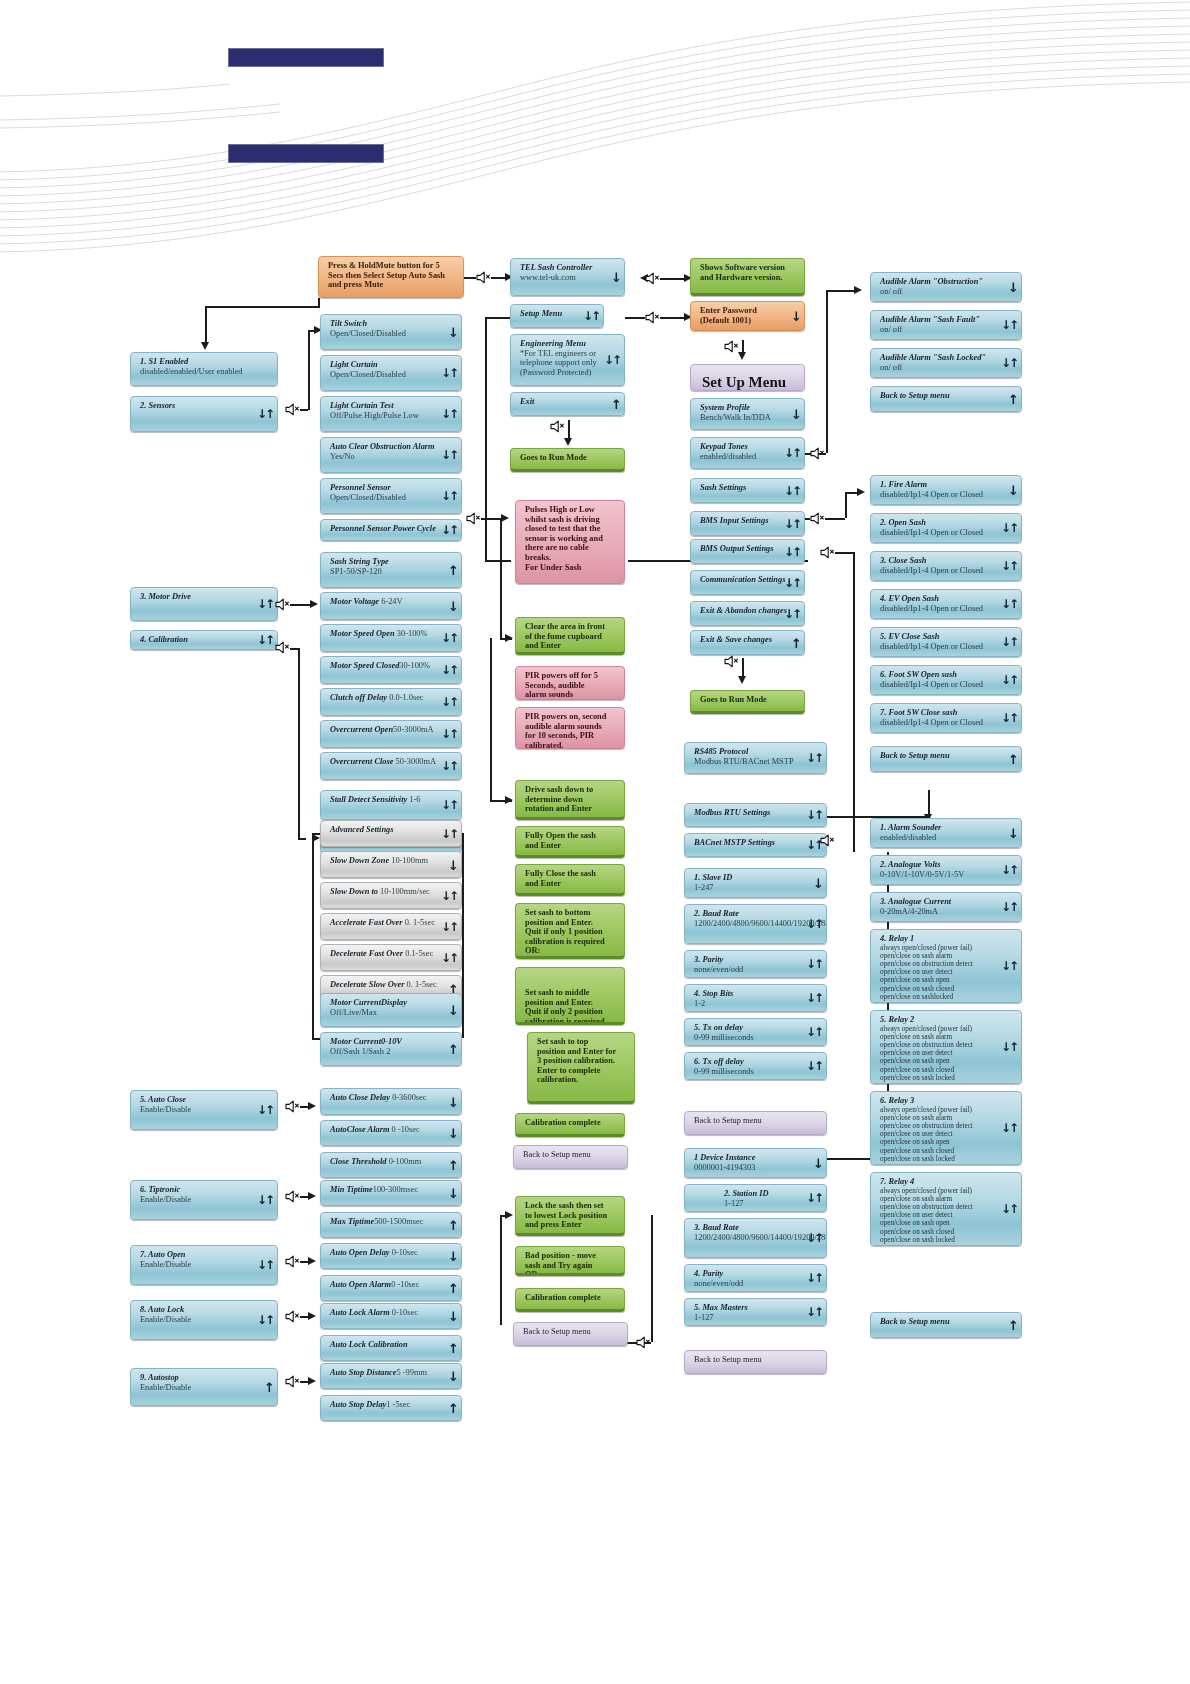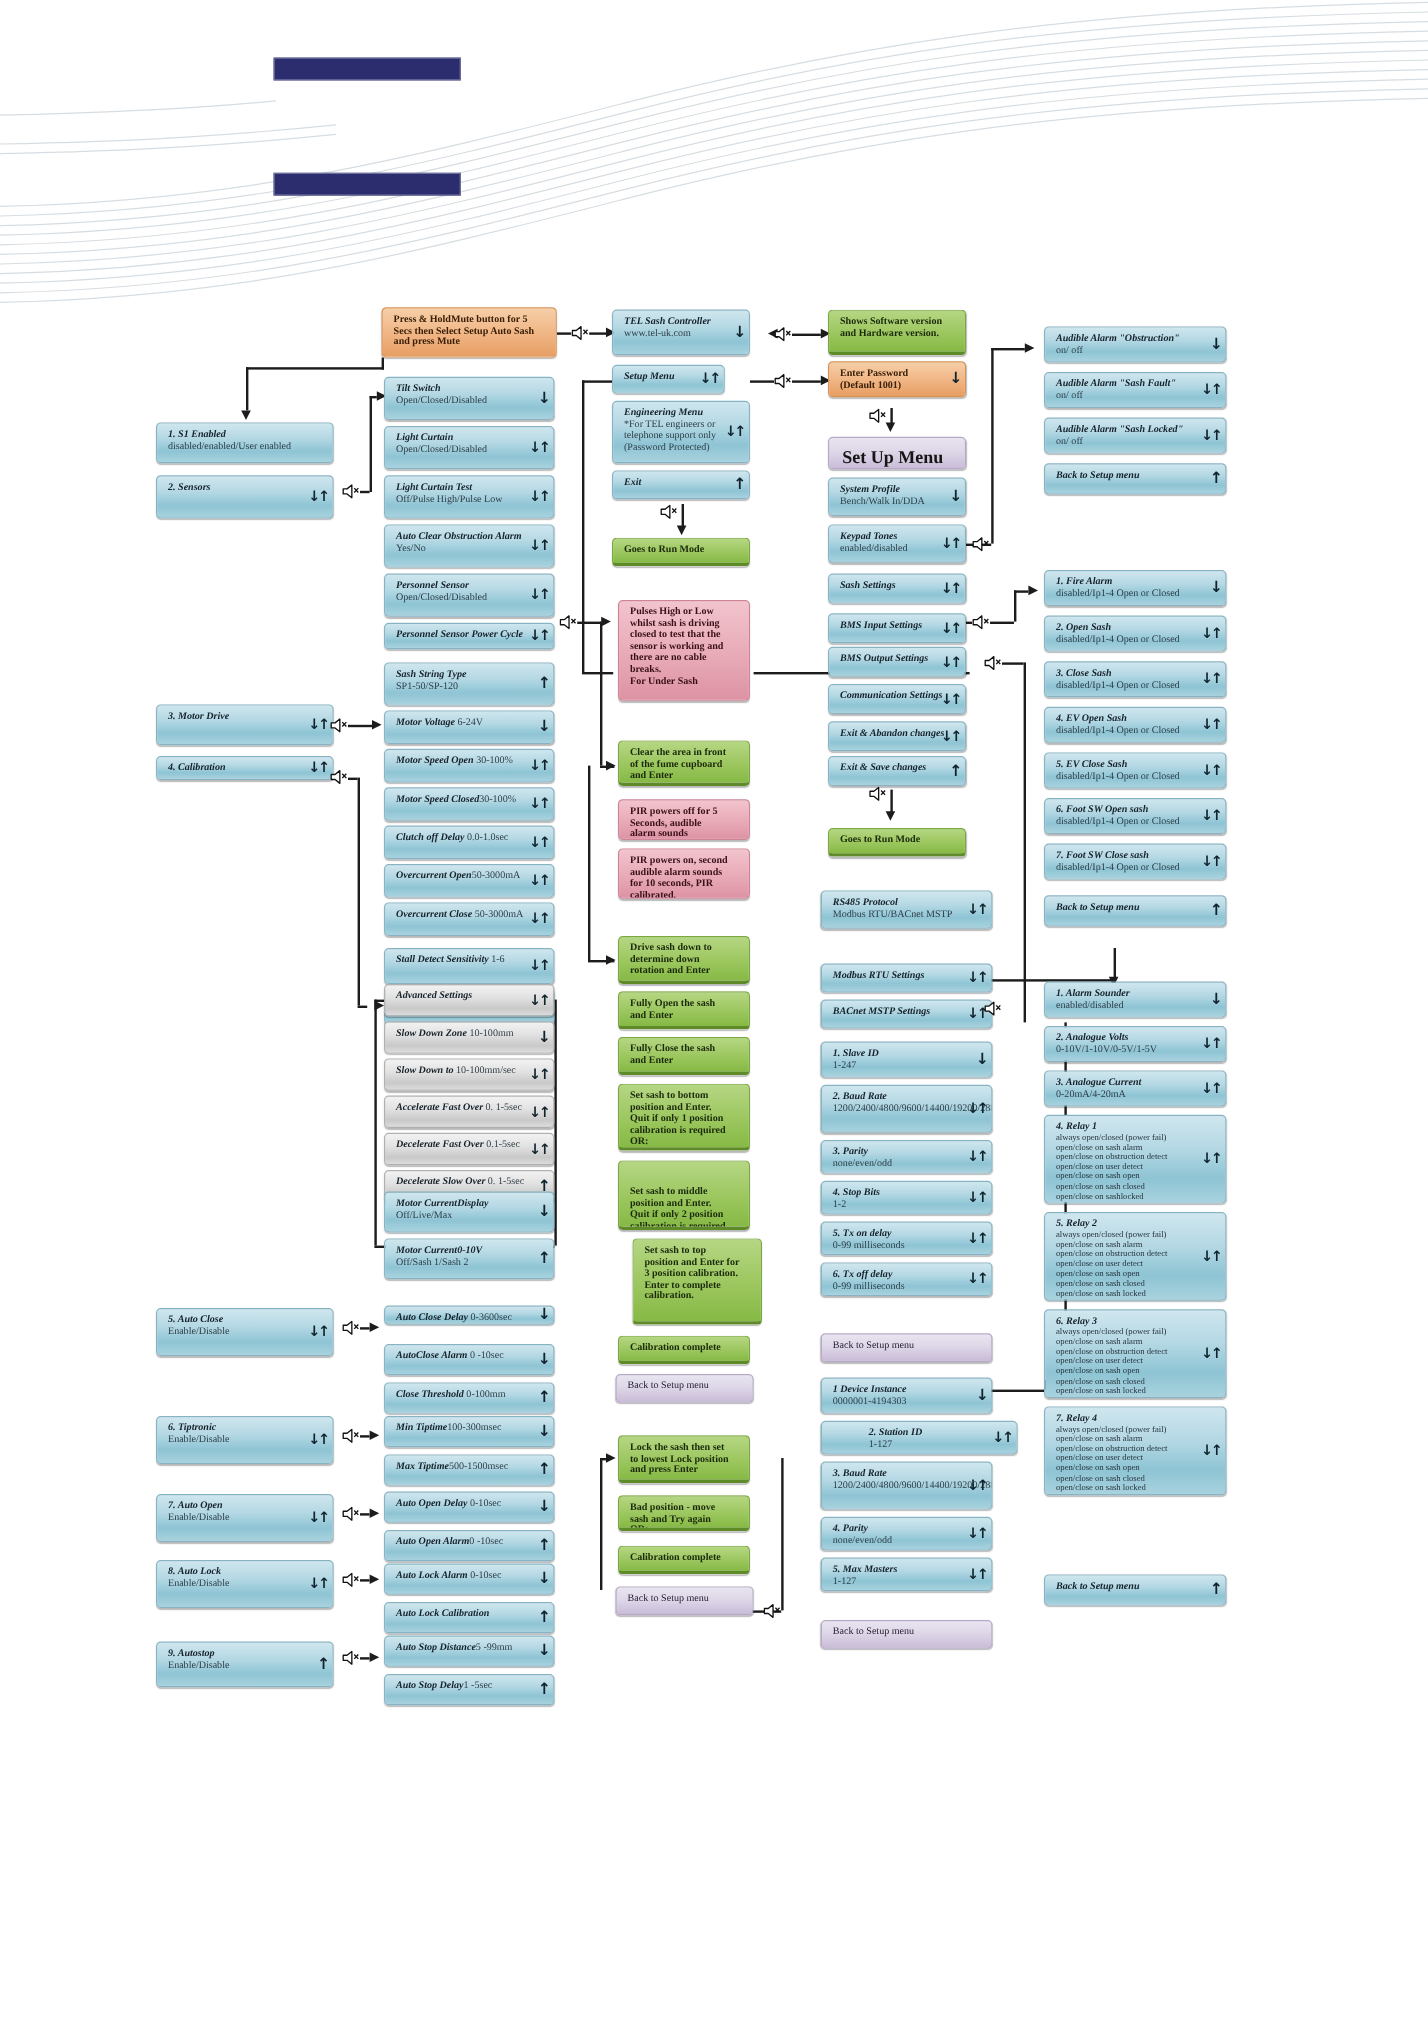--- a/index.html
+++ b/index.html
@@ -244,21 +244,21 @@
     <div class="node blue" style="left: 320px; top: 790px; width: 142px; height: 30px;"><span class="ttl">Stall Detect Sensitivity</span><span class="sub"> 1-6</span><span class="ar dbl">↓↑</span></div>
     <div class="node blue" style="left: 320px; top: 824px; width: 142px; height: 30px;"><span class="ttl">Stall Detect Delay</span><span class="sub"> 1-5sec</span><span class="ar dbl">↓↑</span></div>
     <div class="node gray" style="left: 320px; top: 820px; width: 142px; height: 27px;"><span class="ttl">Advanced Settings</span><span class="ar dbl">↓↑</span></div>
     <div class="node gray" style="left: 320px; top: 851px; width: 142px; height: 27px;"><span class="ttl">Slow Down Zone</span><span class="sub">  10-100mm</span><span class="ar">↓</span></div>
     <div class="node gray" style="left: 320px; top: 882px; width: 142px; height: 27px;"><span class="ttl">Slow Down to</span><span class="sub"> 10-100mm/sec</span><span class="ar dbl">↓↑</span></div>
     <div class="node gray" style="left: 320px; top: 913px; width: 142px; height: 27px;"><span class="ttl">Accelerate Fast Over</span><span class="sub"> 0. 1-5sec</span><span class="ar dbl">↓↑</span></div>
     <div class="node gray" style="left: 320px; top: 944px; width: 142px; height: 27px;"><span class="ttl">Decelerate Fast Over</span><span class="sub"> 0.1-5sec</span><span class="ar dbl">↓↑</span></div>
     <div class="node gray" style="left: 320px; top: 975px; width: 142px; height: 27px;"><span class="ttl">Decelerate Slow Over</span><span class="sub"> 0. 1-5sec</span><span class="ar">↑</span></div>
     <div class="node blue" style="left: 320px; top: 993px; width: 142px; height: 34px;"><span class="ttl">Motor CurrentDisplay</span><span class="sub blk">Off/Live/Max</span><span class="ar">↓</span></div>
     <div class="node blue" style="left: 320px; top: 1032px; width: 142px; height: 34px;"><span class="ttl">Motor Current0-10V</span><span class="sub blk">Off/Sash 1/Sash 2</span><span class="ar">↑</span></div>
-    <div class="node blue" style="left: 320px; top: 1088px; width: 142px; height: 16px;"><span class="ttl">Auto Close Delay</span><span class="sub"> 0-3600sec</span><span class="ar">↓</span></div>
+    <div class="node blue" style="left: 320px; top: 1088px; width: 142px; height: 27px;"><span class="ttl">Auto Close Delay</span><span class="sub"> 0-3600sec</span><span class="ar">↓</span></div>
     <div class="node blue" style="left: 320px; top: 1120px; width: 142px; height: 26px;"><span class="ttl">AutoClose Alarm</span><span class="sub"> 0 -10sec</span><span class="ar">↓</span></div>
     <div class="node blue" style="left: 320px; top: 1152px; width: 142px; height: 26px;"><span class="ttl">Close Threshold</span><span class="sub"> 0-100mm</span><span class="ar">↑</span></div>
     <div class="node blue" style="left: 320px; top: 1180px; width: 142px; height: 26px;"><span class="ttl">Min Tiptime</span><span class="sub">100-300msec</span><span class="ar">↓</span></div>
     <div class="node blue" style="left: 320px; top: 1212px; width: 142px; height: 26px;"><span class="ttl">Max Tiptime</span><span class="sub">500-1500msec</span><span class="ar">↑</span></div>
     <div class="node blue" style="left: 320px; top: 1243px; width: 142px; height: 26px;"><span class="ttl">Auto Open Delay</span><span class="sub"> 0-10sec</span><span class="ar">↓</span></div>
     <div class="node blue" style="left: 320px; top: 1275px; width: 142px; height: 26px;"><span class="ttl">Auto Open Alarm</span><span class="sub">0 -10sec</span><span class="ar">↑</span></div>
     <div class="node blue" style="left: 320px; top: 1303px; width: 142px; height: 26px;"><span class="ttl">Auto Lock Alarm</span><span class="sub"> 0-10sec</span><span class="ar">↓</span></div>
     <div class="node blue" style="left: 320px; top: 1335px; width: 142px; height: 26px;"><span class="ttl">Auto Lock Calibration</span><span class="ar">↑</span></div>
     <div class="node blue" style="left: 320px; top: 1363px; width: 142px; height: 26px;"><span class="ttl">Auto Stop Distance</span><span class="sub">5 -99mm</span><span class="ar">↓</span></div>
     <div class="node blue" style="left: 320px; top: 1395px; width: 142px; height: 26px;"><span class="ttl">Auto Stop Delay</span><span class="sub">1 -5sec</span><span class="ar">↑</span></div>
@@ -345,21 +345,21 @@
     <div class="node blue" style="left: 684px; top: 868px; width: 143px; height: 30px;"><span class="ttl">1.  Slave ID</span><span class="sub blk">1-247</span><span class="ar">↓</span></div>
     <div class="node blue" style="left: 684px; top: 904px; width: 143px; height: 40px;"><span class="ttl">2.  Baud Rate</span><span class="sub blk">1200/2400/4800/9600/14400/19200/28800/38400/57600/76800</span><span class="ar dbl">↓↑</span></div>
     <div class="node blue" style="left: 684px; top: 950px; width: 143px; height: 28px;"><span class="ttl">3.  Parity</span><span class="sub blk">none/even/odd</span><span class="ar dbl">↓↑</span></div>
     <div class="node blue" style="left: 684px; top: 984px; width: 143px; height: 28px;"><span class="ttl">4.  Stop Bits</span><span class="sub blk">1-2</span><span class="ar dbl">↓↑</span></div>
     <div class="node blue" style="left: 684px; top: 1018px; width: 143px; height: 28px;"><span class="ttl">5.  Tx on delay</span><span class="sub blk">0-99 milliseconds</span><span class="ar dbl">↓↑</span></div>
     <div class="node blue" style="left: 684px; top: 1052px; width: 143px; height: 28px;"><span class="ttl">6.  Tx off delay</span><span class="sub blk">0-99 milliseconds</span><span class="ar dbl">↓↑</span></div>
     <div class="node lav" style="left: 684px; top: 1111px; width: 143px; height: 24px;">
       <div style="white-space: pre-line;">Back to Setup menu</div>
     </div>
     <div class="node blue" style="left: 684px; top: 1148px; width: 143px; height: 30px;"><span class="ttl">1 Device Instance</span><span class="sub blk">0000001-4194303</span><span class="ar">↓</span></div>
-    <div class="node blue" style="left: 684px; top: 1184px; width: 164px; height: 28px; padding-left: 39px;"><span class="ttl">2.  Station ID</span><span class="sub blk">1-127</span><span class="ar dbl">↓↑</span></div>
+    <div class="node blue" style="left: 684px; top: 1184px; width: 143px; height: 28px; padding-left: 39px;"><span class="ttl">2.  Station ID</span><span class="sub blk">1-127</span><span class="ar dbl">↓↑</span></div>
     <div class="node blue" style="left: 684px; top: 1218px; width: 143px; height: 40px;"><span class="ttl">3.  Baud Rate</span><span class="sub blk">1200/2400/4800/9600/14400/19200/28800/38400/57600/76800</span><span class="ar dbl">↓↑</span></div>
     <div class="node blue" style="left: 684px; top: 1264px; width: 143px; height: 28px;"><span class="ttl">4.  Parity</span><span class="sub blk">none/even/odd</span><span class="ar dbl">↓↑</span></div>
     <div class="node blue" style="left: 684px; top: 1298px; width: 143px; height: 28px;"><span class="ttl">5.  Max Masters</span><span class="sub blk">1-127</span><span class="ar dbl">↓↑</span></div>
     <div class="node lav" style="left: 684px; top: 1350px; width: 143px; height: 24px;">
       <div style="white-space: pre-line;">Back to Setup menu</div>
     </div>
     <div class="node blue" style="left: 870px; top: 272px; width: 152px; height: 30px;"><span class="ttl">Audible Alarm "Obstruction"</span><span class="sub blk">on/ off</span><span class="ar">↓</span></div>
     <div class="node blue" style="left: 870px; top: 310px; width: 152px; height: 30px;"><span class="ttl">Audible Alarm "Sash Fault"</span><span class="sub blk">on/ off</span><span class="ar dbl">↓↑</span></div>
     <div class="node blue" style="left: 870px; top: 348px; width: 152px; height: 30px;"><span class="ttl">Audible Alarm "Sash Locked"</span><span class="sub blk">on/ off</span><span class="ar dbl">↓↑</span></div>
     <div class="node blue" style="left: 870px; top: 386px; width: 152px; height: 26px;"><span class="ttl">Back to Setup menu</span><span class="ar">↑</span></div>

